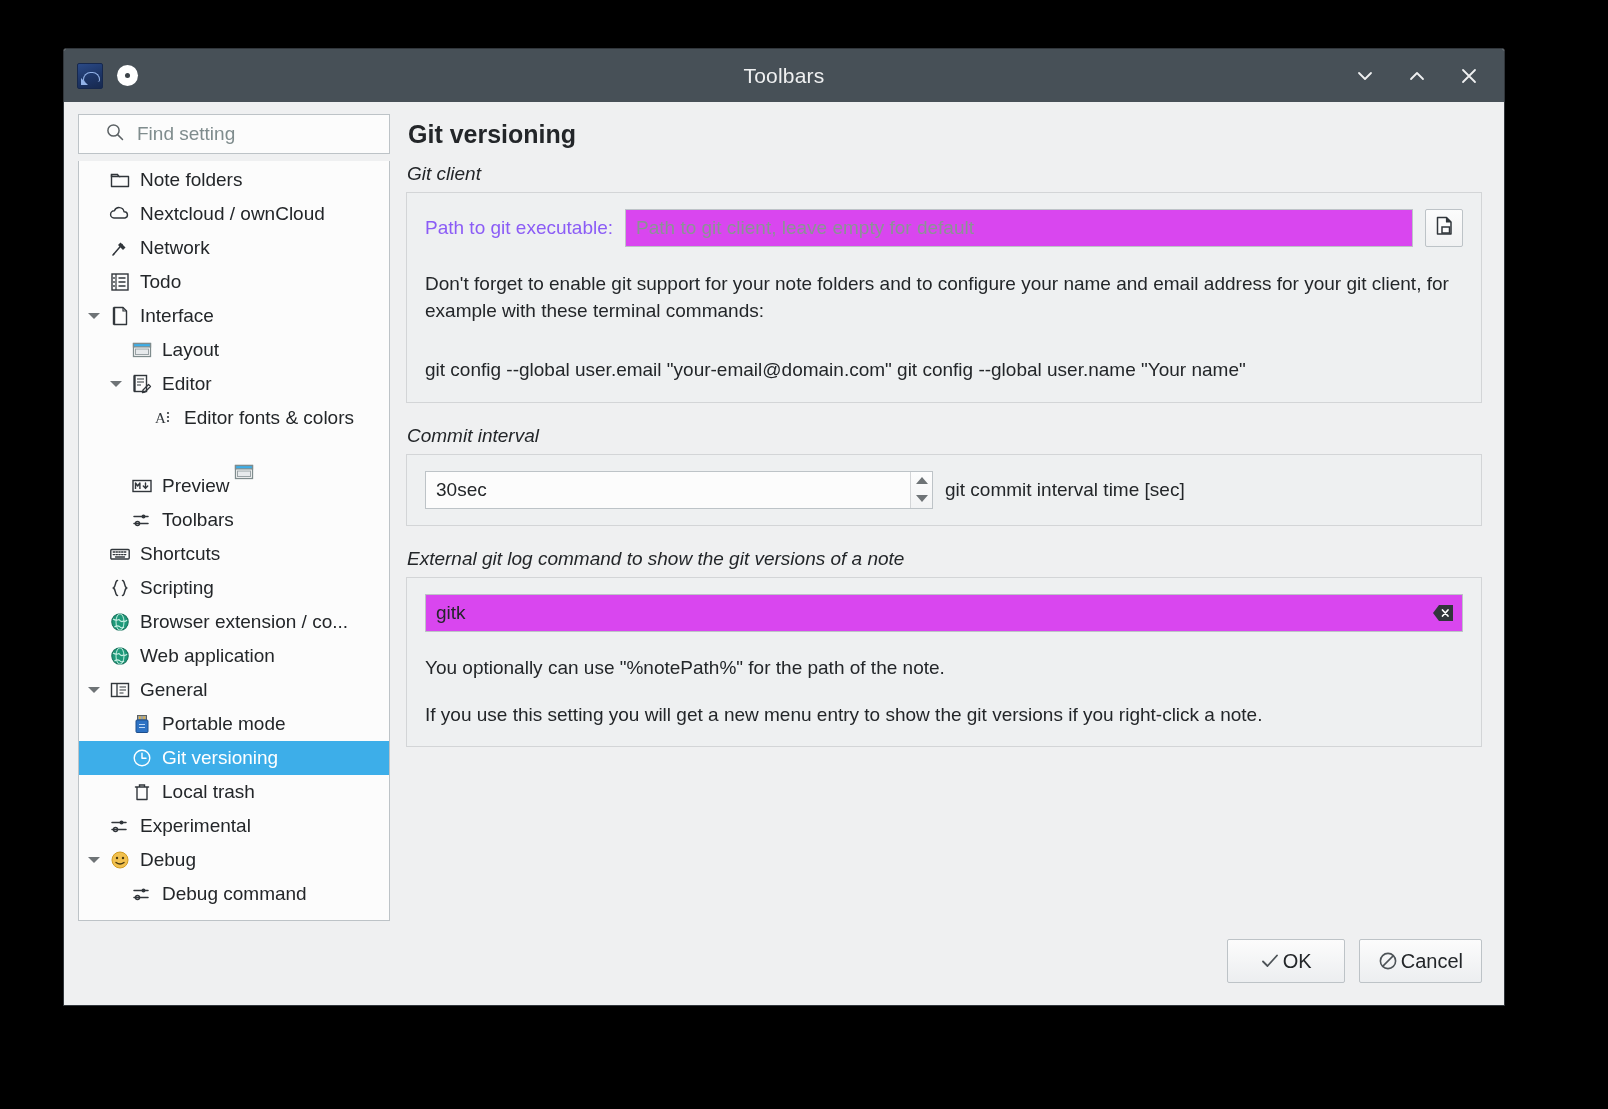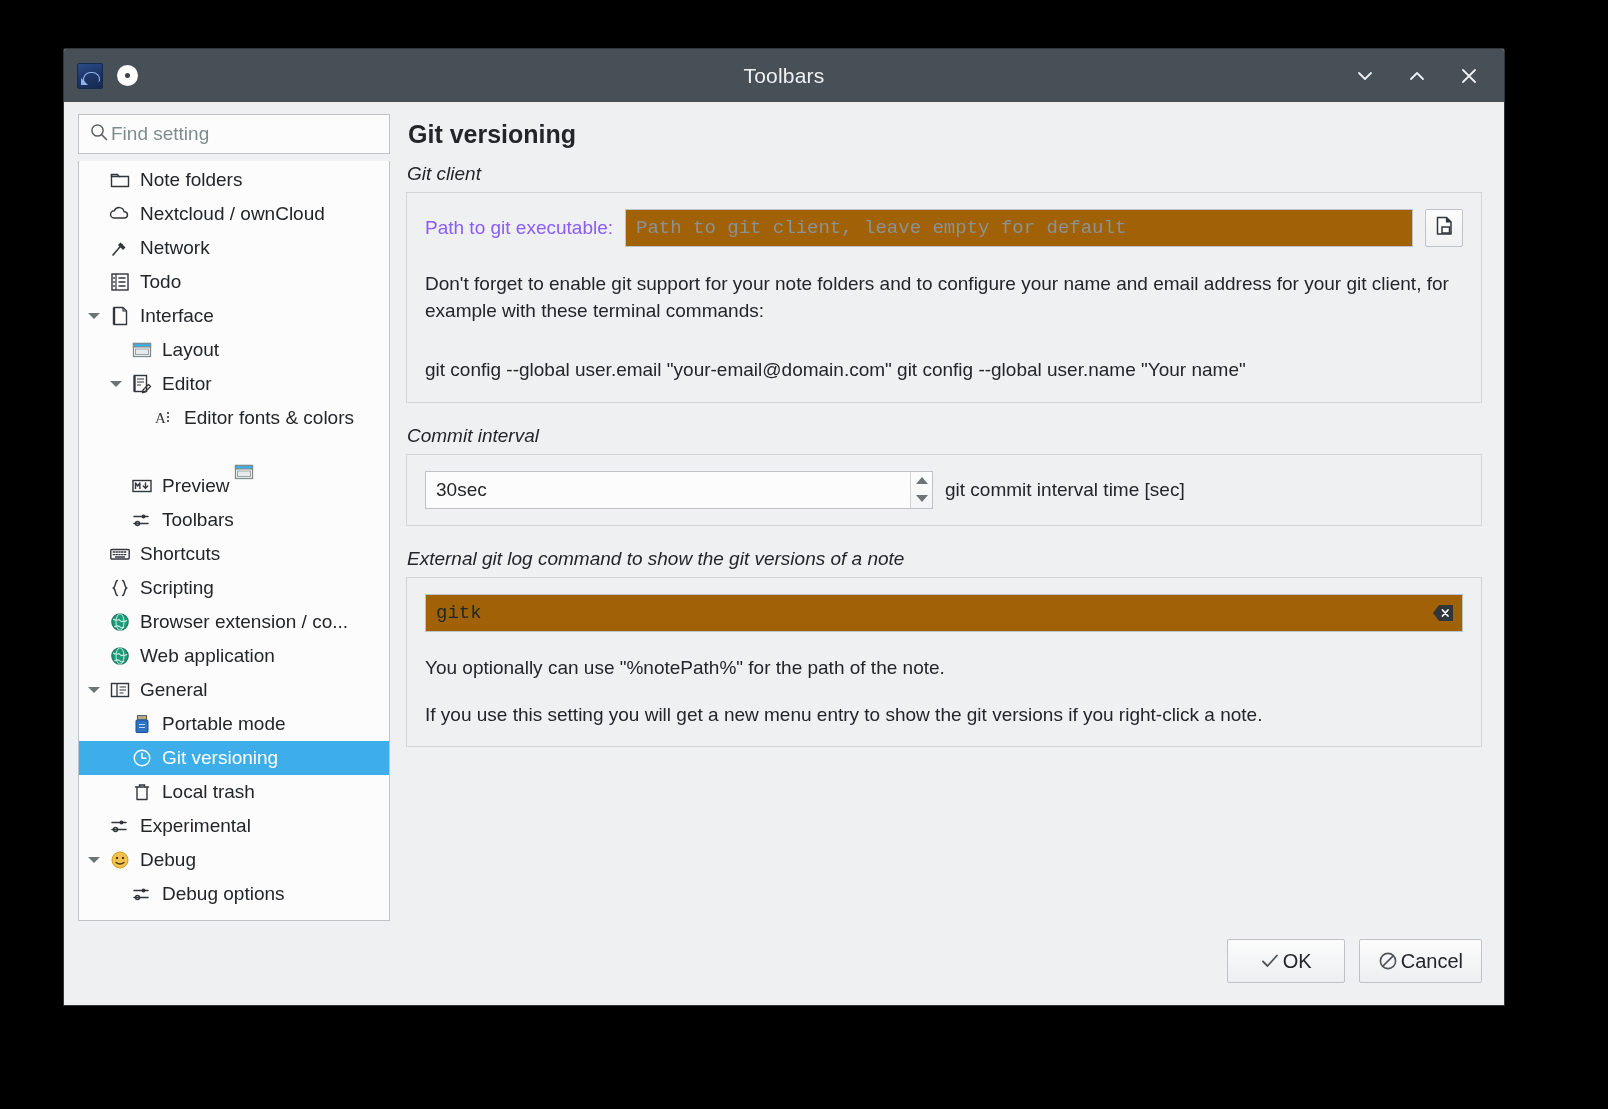--- a/index.html
+++ b/index.html
@@ -108,22 +108,22 @@
     flex: 0 0 312px;
     display: flex;
     flex-direction: column;
     min-height: 0;
   }
   #search-box {
     height: 40px;
     background: #fcfcfc;
     border: 1px solid #bdc3c7;
     display: flex; align-items: center;
-    padding: 0 10px;
-    gap: 0;
+    padding: 0 26px;
+    gap: 10px;
     flex: 0 0 auto;
   }
   #search-box svg { flex: 0 0 auto; }
   #search-input {
     border: none; outline: none; background: transparent;
     font-family: "Liberation Sans", sans-serif;
     font-size: 19px;
     color: #232629;
     width: 100%;
   }
@@ -206,23 +206,23 @@
     gap: 12px;
   }
   .field-label {
     font-size: 19px;
     color: #8b5cf6;
     white-space: nowrap;
   }
   .text-input {
     flex: 1 1 auto;
     height: 38px;
-    background: #a16207;
+    background: #d946ef;
     border: 1px solid #bdc3c7;
-    font-family: Liberation Mono, monospace;
+    font-family: Liberation Sans, sans-serif;
     font-size: 19px;
     color: #232629;
     padding: 0 10px;
     outline: none;
     min-width: 0;
   }
   .text-input::placeholder { color: #8b9295; }
 
   .icon-button {
     width: 38px; height: 38px;
@@ -620,21 +620,21 @@
           <div class="tree-item" style="padding-left: 26px;">
             <span class="arrow-slot"></span>
             <span class="icon-slot" style="color: rgb(49, 54, 59);">
               <svg width="22" height="22" viewBox="0 0 22 22">
                 <path d="M3 7.5 h14" stroke="#31363b" stroke-width="1.5" stroke-linecap="round"></path>
                 <path d="M3 14.5 h14" stroke="#31363b" stroke-width="1.5" stroke-linecap="round"></path>
                 <circle cx="12.5" cy="7.5" r="2" fill="#31363b"></circle>
                 <circle cx="6.5" cy="14.5" r="2" fill="none" stroke="#31363b" stroke-width="1.5"></circle>
               </svg>
             </span>
-            <span class="tree-label">Debug options</span>
+            <span class="tree-label">Debug command</span>
           </div>
         </div>
     </div>
 
     <div id="main">
       <div id="page-title">Git versioning</div>
 
       <div class="group">
         <div class="group-title">Git client</div>
         <div class="group-frame">

